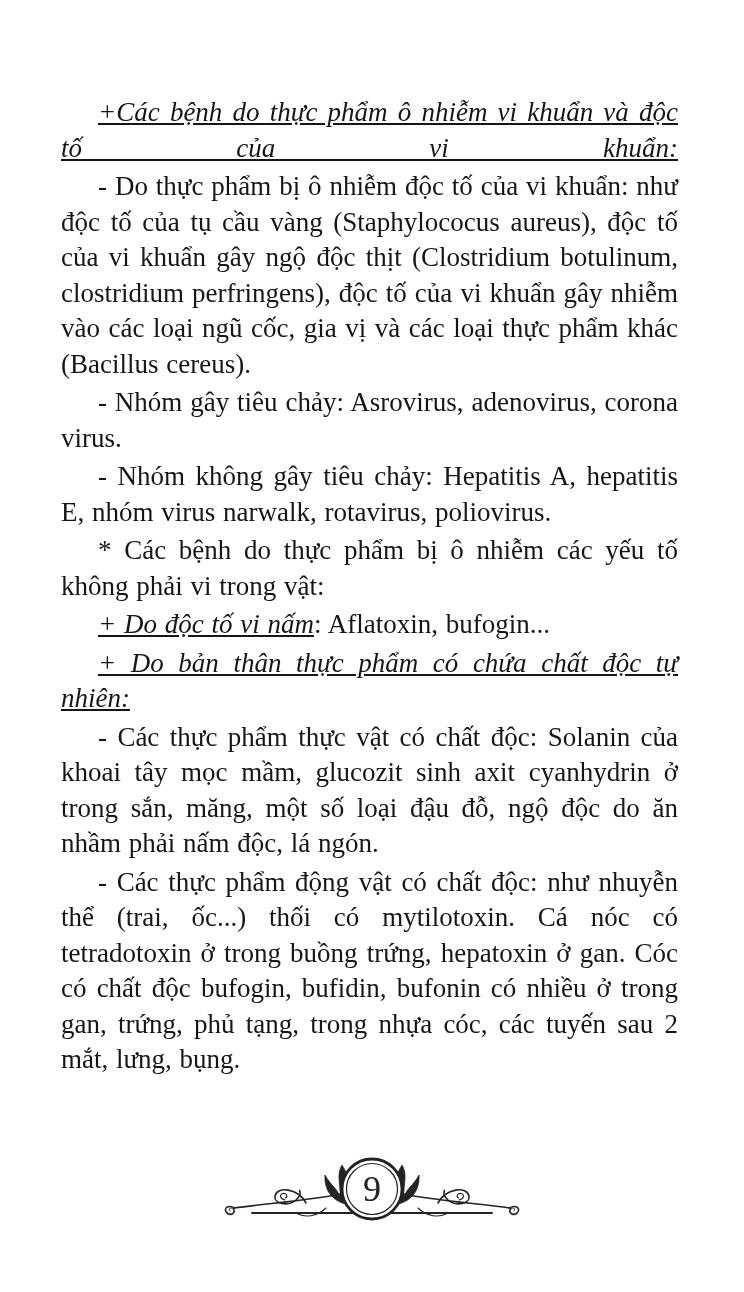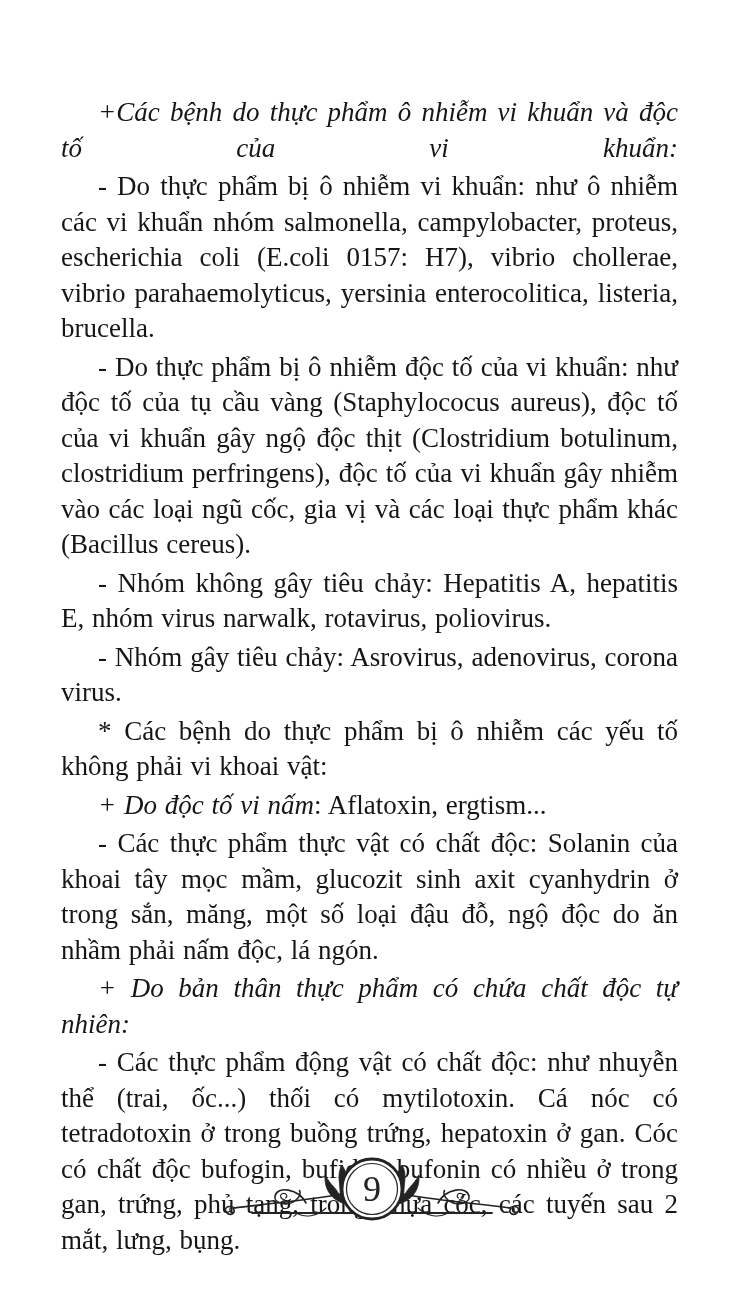--- a/index.html
+++ b/index.html
@@ -27,20 +27,21 @@
     line-height: 35.5px;
     text-align: justify;
     text-indent: 37px;
     word-spacing: 1px;
   }
   p.para.justify-last {
     text-align-last: justify;
   }
   .italic {
     font-style: italic;
+    text-decoration: underline;
   }
   .ornament-wrap {
     position: absolute;
     top: 1142px;
     left: 50%;
     transform: translateX(-50%);
     width: 300px;
     height: 100px;
   }
   .ornament-wrap svg {
@@ -50,28 +51,27 @@
   }
   .page-number-text {
     font-family: "Liberation Serif", "DejaVu Serif", serif;
   }
 </style>
 </head>
 <body>
 
 <div class="text-block">
     <p class="para justify-last"><span class="italic">+Các bệnh do thực phẩm ô nhiễm vi khuẩn và độc tố của vi khuẩn:</span></p>
-    <p class="para"><span>- Do thực phẩm bị ô nhiễm vi khuẩn: như ô nhiễm các vi khuẩn nhóm salmonella, campylobacter, proteus, escherichia coli (E.coli 0157: H7), vibrio chollerae, vibrio parahaemolyticus, yersinia enterocolitica, listeria, brucella.</span></p>
     <p class="para"><span>- Do thực phẩm bị ô nhiễm độc tố của vi khuẩn: như độc tố của tụ cầu vàng (Staphylococus aureus), độc tố của vi khuẩn gây ngộ độc thịt (Clostridium botulinum, clostridium perfringens), độc tố của vi khuẩn gây nhiễm vào các loại ngũ cốc, gia vị và các loại thực phẩm khác (Bacillus cereus).</span></p>
+    <p class="para"><span>- Nhóm gây tiêu chảy: Asrovirus, adenovirus, corona virus.</span></p>
     <p class="para"><span>- Nhóm không gây tiêu chảy: Hepatitis A, hepatitis E, nhóm virus narwalk, rotavirus, poliovirus.</span></p>
-    <p class="para"><span>- Nhóm gây tiêu chảy: Asrovirus, adenovirus, corona virus.</span></p>
-    <p class="para"><span>* Các bệnh do thực phẩm bị ô nhiễm các yếu tố không phải vi khoai vật:</span></p>
-    <p class="para"><span class="italic">+ Do độc tố vi nấm</span><span>: Aflatoxin, ergtism...</span></p>
+    <p class="para"><span>* Các bệnh do thực phẩm bị ô nhiễm các yếu tố không phải vi trong vật:</span></p>
+    <p class="para"><span class="italic">+ Do độc tố vi nấm</span><span>: Aflatoxin, bufogin...</span></p>
+    <p class="para"><span class="italic">+ Do bản thân thực phẩm có chứa chất độc tự nhiên:</span></p>
     <p class="para"><span>- Các thực phẩm thực vật có chất độc: Solanin của khoai tây mọc mầm, glucozit sinh axit cyanhydrin ở trong sắn, măng, một số loại đậu đỗ, ngộ độc do ăn nhầm phải nấm độc, lá ngón.</span></p>
-    <p class="para"><span class="italic">+ Do bản thân thực phẩm có chứa chất độc tự nhiên:</span></p>
     <p class="para"><span>- Các thực phẩm động vật có chất độc: như nhuyễn thể (trai, ốc...) thối có mytilotoxin. Cá nóc có tetradotoxin ở trong buồng trứng, hepatoxin ở gan. Cóc có chất độc bufogin, bufidin, bufonin có nhiều ở trong gan, trứng, phủ tạng, trong nhựa cóc, các tuyến sau 2 mắt, lưng, bụng.</span></p>
   </div>
 
 <div class="ornament-wrap">
   <svg viewBox="0 0 300 100" fill="none" stroke="#232323" stroke-width="1.6" stroke-linecap="round">
     <defs>
       <g id="flourish-half">
 
         <path d="M30 71 L152 71" stroke-width="1.8"></path>
 

